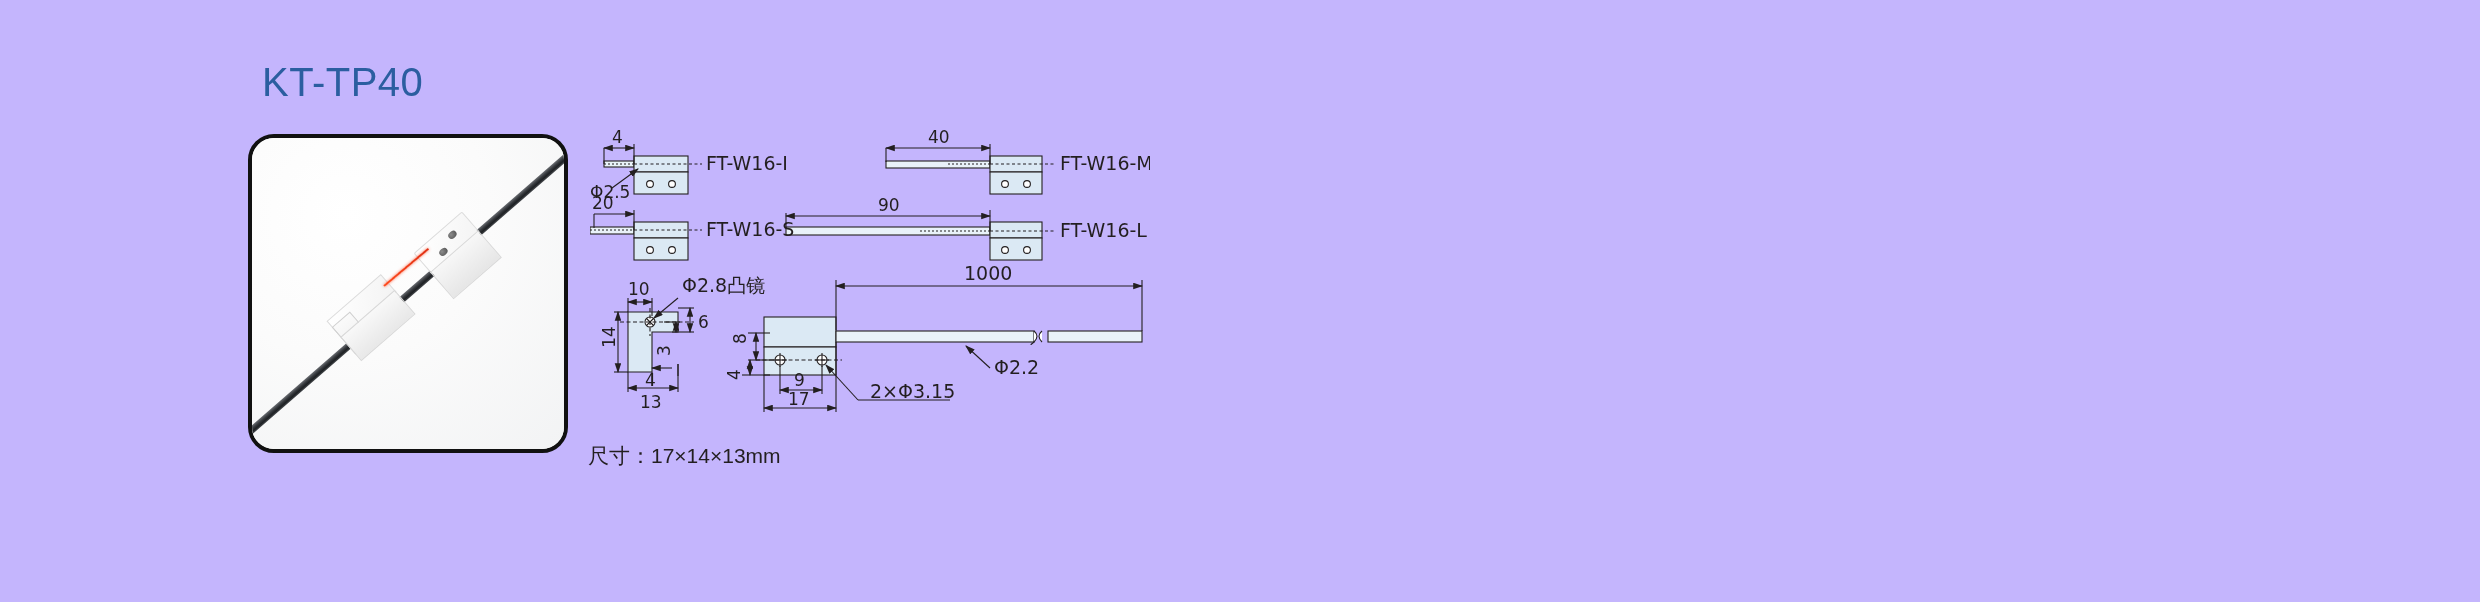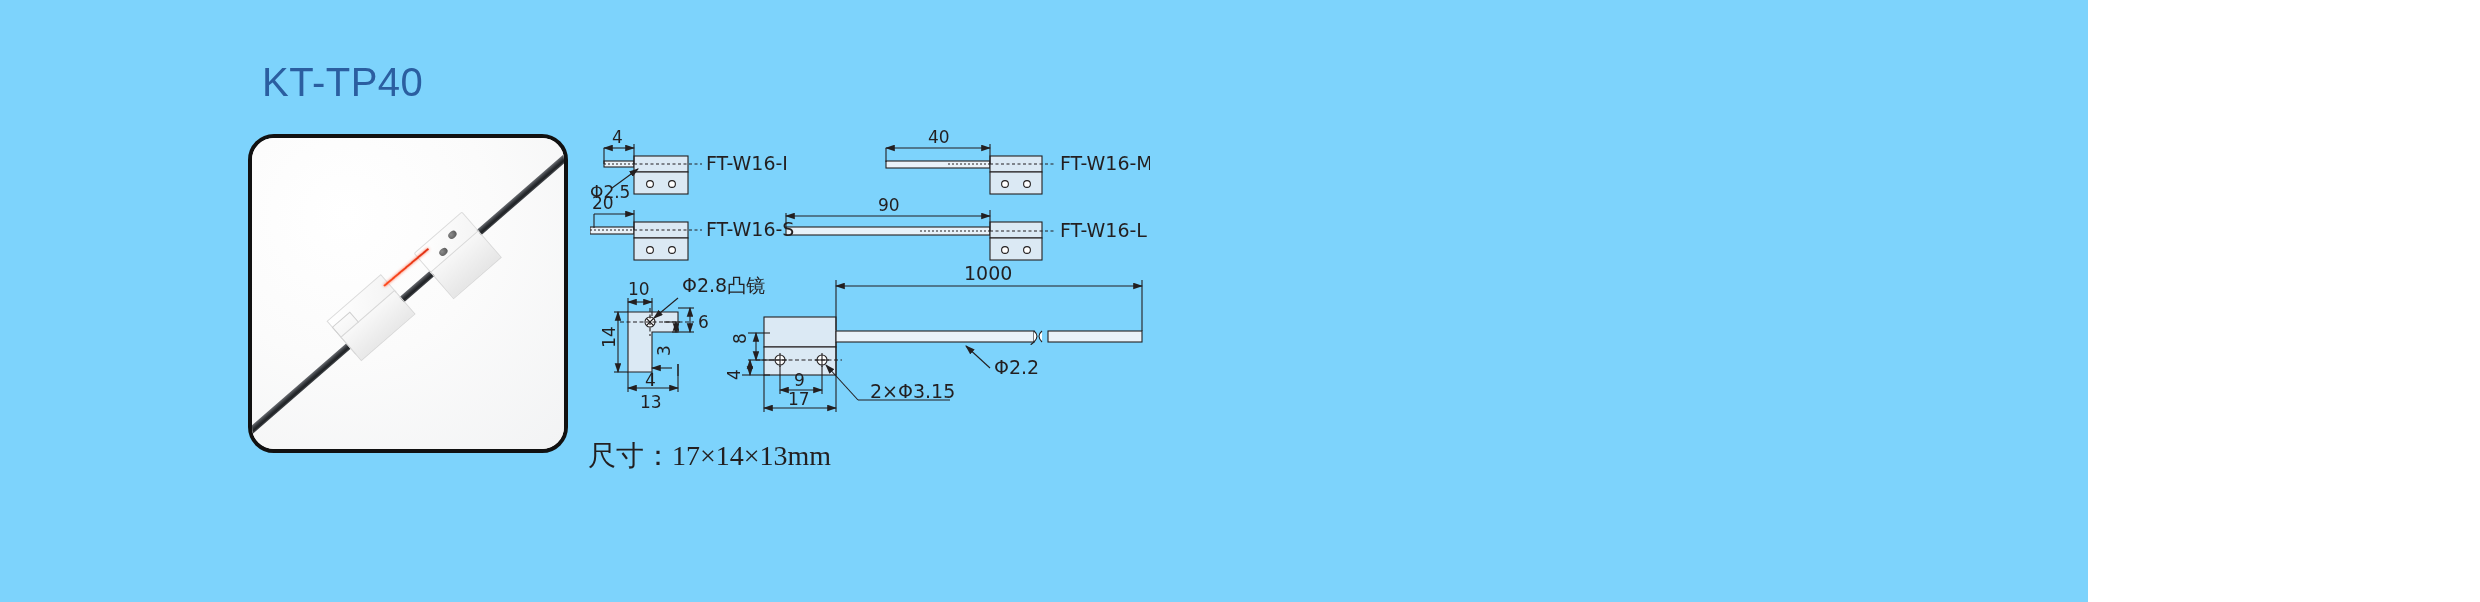--- a/index.html
+++ b/index.html
@@ -1,19 +1,19 @@
 <!DOCTYPE html>
 <html><head>
 <meta charset="utf-8">
 <style>
   html,body{margin:0;padding:0;background:#ffffff;}
   body{width:2480px;height:602px;position:relative;overflow:hidden;
        font-family:"Liberation Sans","DejaVu Sans",sans-serif;}
 
-  #page{position:absolute;left:0;top:0;width:2088px;height:602px;background:#7dd3fc;}
+  #page{position:absolute;left:0;top:0;width:2480px;height:602px;background:#c4b5fd;}
 
   
   .product-title{
     position:absolute;left:262px;top:60px;
     font-size:40px;font-weight:400;letter-spacing:0.5px;
     color:#2b5ea0;white-space:nowrap;
   }
 
   
   .photo-frame{
@@ -59,22 +59,22 @@
                  background:linear-gradient(180deg,#f8f8f8,#e8e8e8);}
   .blk-tx .side {left:0;top:8px;width:22px;height:34px;
                  background:linear-gradient(180deg,#fafafa,#ededed);}
 
   
   .drawing{position:absolute;left:590px;top:120px;width:560px;height:300px;}
   .drawing svg{display:block;}
 
   
   .spec-block{position:absolute;left:588px;top:440px;
-    font-family:Liberation Serif, serif;
-    font-size:28px;color:#231f20;line-height:31px;white-space:nowrap;}
+    font-family:Liberation Sans, sans-serif;
+    font-size:21px;color:#231f20;line-height:31px;white-space:nowrap;}
   .spec-line{display:block;}
 </style>
 </head>
 <body>
 
 <div id="page">
 
   <div class="product-title">KT-TP40</div>
 
   <div class="photo-frame">

